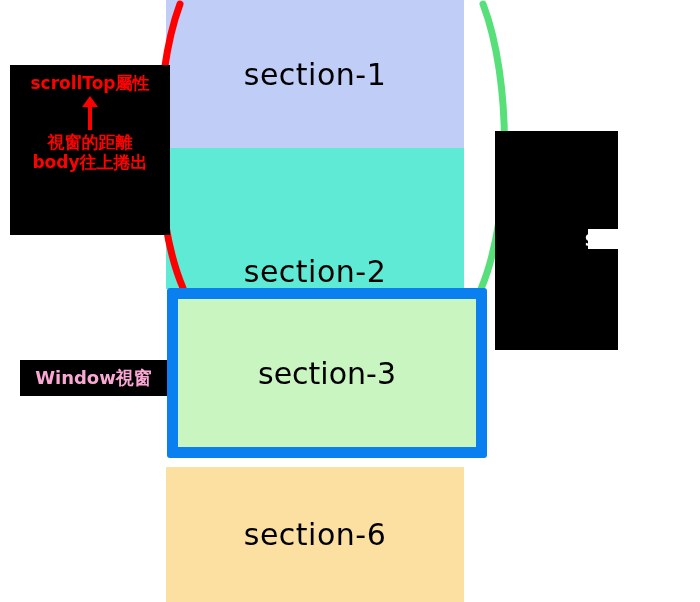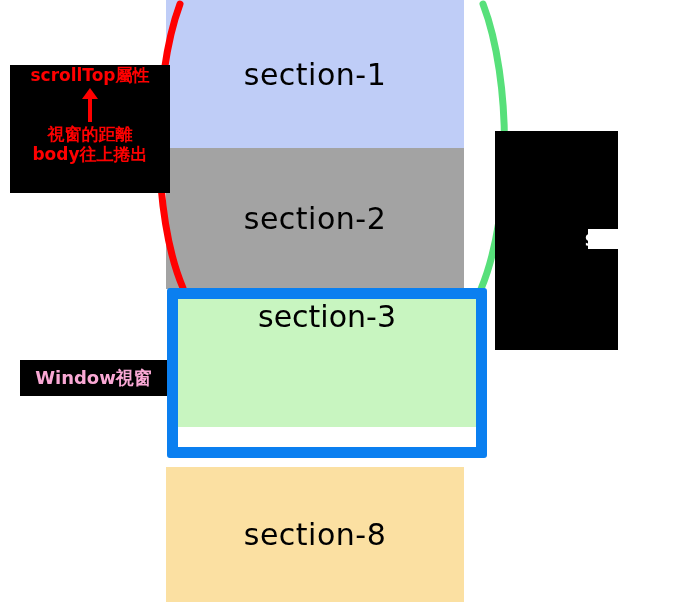--- a/index.html
+++ b/index.html
@@ -24,27 +24,28 @@
     display: flex;
     align-items: center;
     justify-content: center;
     color: #000000;
     font-size: 30px;
     font-family: "DejaVu Sans", sans-serif;
     font-weight: 400;
     letter-spacing: 0.5px;
   }
   #section-1 { top: 0px;   height: 148px; background: #bfcdf7; }
-  #section-2 { top: 148px; height: 141px; background: #a3a3a3; }
+  #section-2 { top: 148px; height: 141px; background: #5eead4; align-items: flex-end; }
   #section-3-inner {
     position: absolute;
     left: 178px; top: 299px;
-    width: 298px; height: 128px;
+    width: 298px; height: 148px;
     background: #c8f5c0;
     display: flex;
+    align-items: center;
     justify-content: center;
     color: #000000;
     font-size: 30px;
     font-family: "DejaVu Sans", sans-serif;
   }
   #section-4 { top: 467px; height: 135px; background: #fbe0a2; }
 
   
   #viewport-frame {
     position: absolute;
@@ -58,25 +59,26 @@
     background: transparent;
   }
 
   
   .black-box {
     position: absolute;
     background: #000000;
   }
   #scrolltop-box {
     left: 10px; top: 65px;
-    width: 160px; height: 128px;
+    width: 160px; height: 170px;
     display: flex;
     flex-direction: column;
     align-items: center;
     justify-content: flex-start;
+    padding-top: 8px;
     box-sizing: border-box;
   }
   .red-text {
     color: #ff0000;
     font-family: "DejaVu Sans", sans-serif;
     font-weight: bold;
     font-size: 17px;
     line-height: 1.22;
     text-align: center;
     white-space: nowrap;
@@ -160,21 +162,21 @@
 
   <div class="section" id="section-2">
     <span>section-2</span>
   </div>
 
   <div id="section-3-inner">
     <span>section-3</span>
   </div>
 
   <div class="section" id="section-4">
-    <span>section-8</span>
+    <span>section-6</span>
   </div>
 
   <svg id="arcs" viewBox="0 0 700 602">
     <path d="M 180 4 C 152 80, 152 215, 183 288" stroke="#ff0000" stroke-width="7" fill="none" stroke-linecap="round"></path>
     <path d="M 483 4 C 512 80, 512 215, 481 289" stroke="#57e07a" stroke-width="7" fill="none" stroke-linecap="round"></path>
   </svg>
 
   <div id="viewport-frame"></div>
 
   <div class="black-box" id="scrolltop-box">

